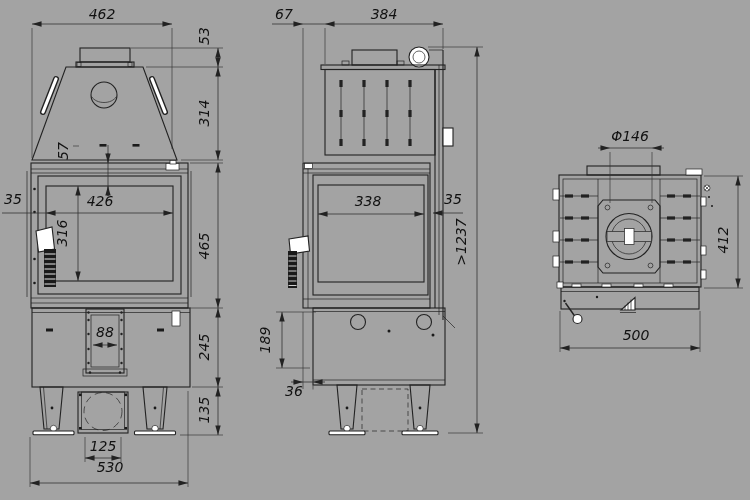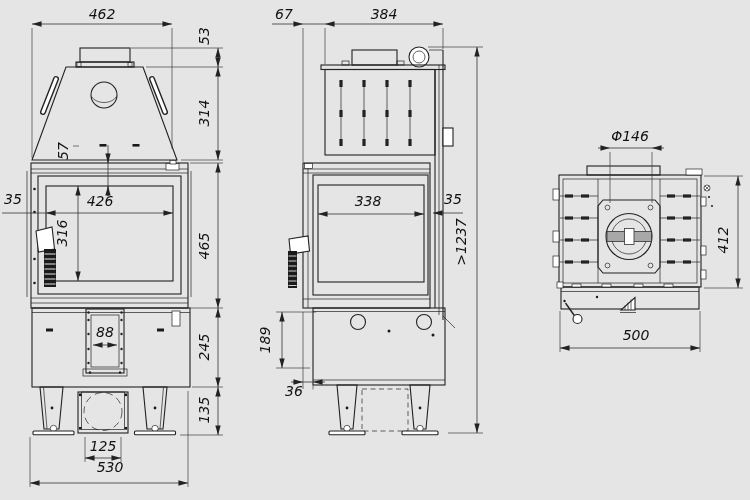--- a/index.html
+++ b/index.html
@@ -1,16 +1,16 @@
 <!DOCTYPE html>
 <html><head>
 <meta charset="utf-8">
 <style>
   html,body{margin:0;padding:0;background:#ffffff;}
-  .stage{width:750px;height:500px;background:#e5e5e5;position:relative;overflow:hidden;}
+  .stage{width:750px;height:500px;background:#a3a3a3;position:relative;overflow:hidden;}
   svg{display:block;}
   .o{stroke:#222;stroke-width:1.1;fill:none;stroke-linejoin:miter;}
   .ow{stroke:#222;stroke-width:1.1;fill:#fff;}
   .t{stroke:#222;stroke-width:0.7;fill:none;}
   .tw{stroke:#222;stroke-width:0.7;fill:#fff;}
   .d{stroke:#333;stroke-width:0.8;fill:none;}
   .x{stroke:#333;stroke-width:0.65;fill:none;}
   .blk{fill:#1a1a1a;stroke:none;}
   .dim{font-family:"DejaVu Sans",sans-serif;font-style:italic;font-size:14px;fill:#111;}
   text{user-select:none;}

